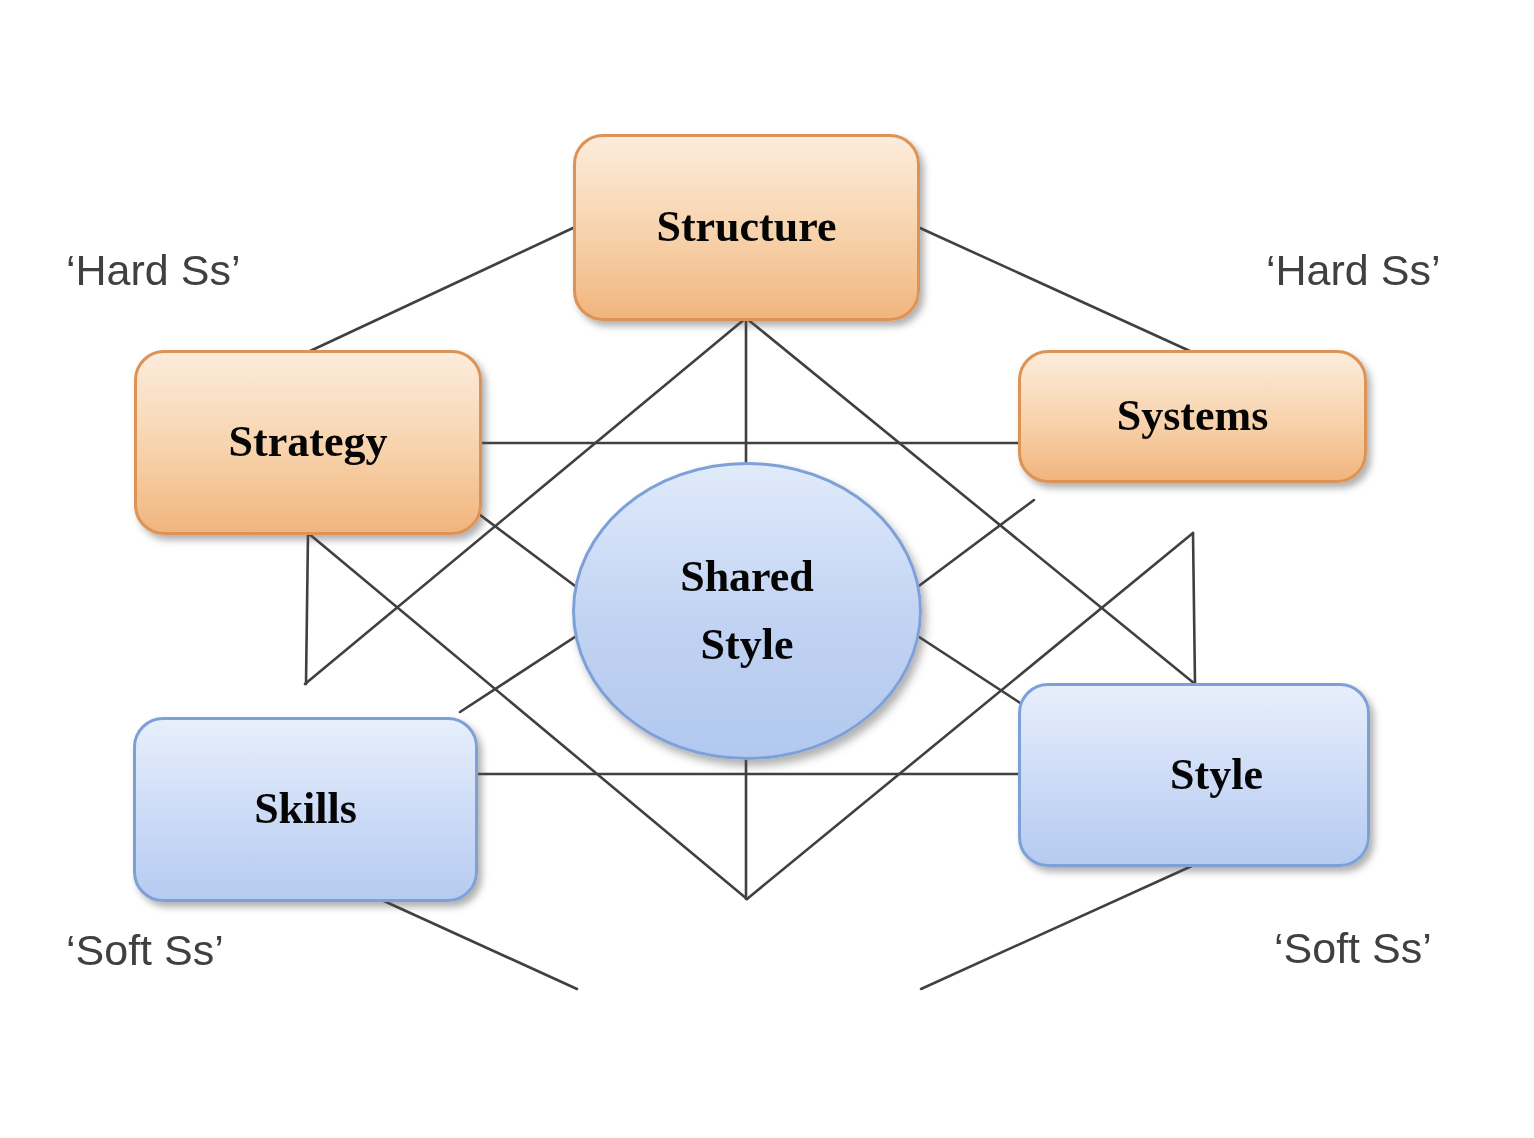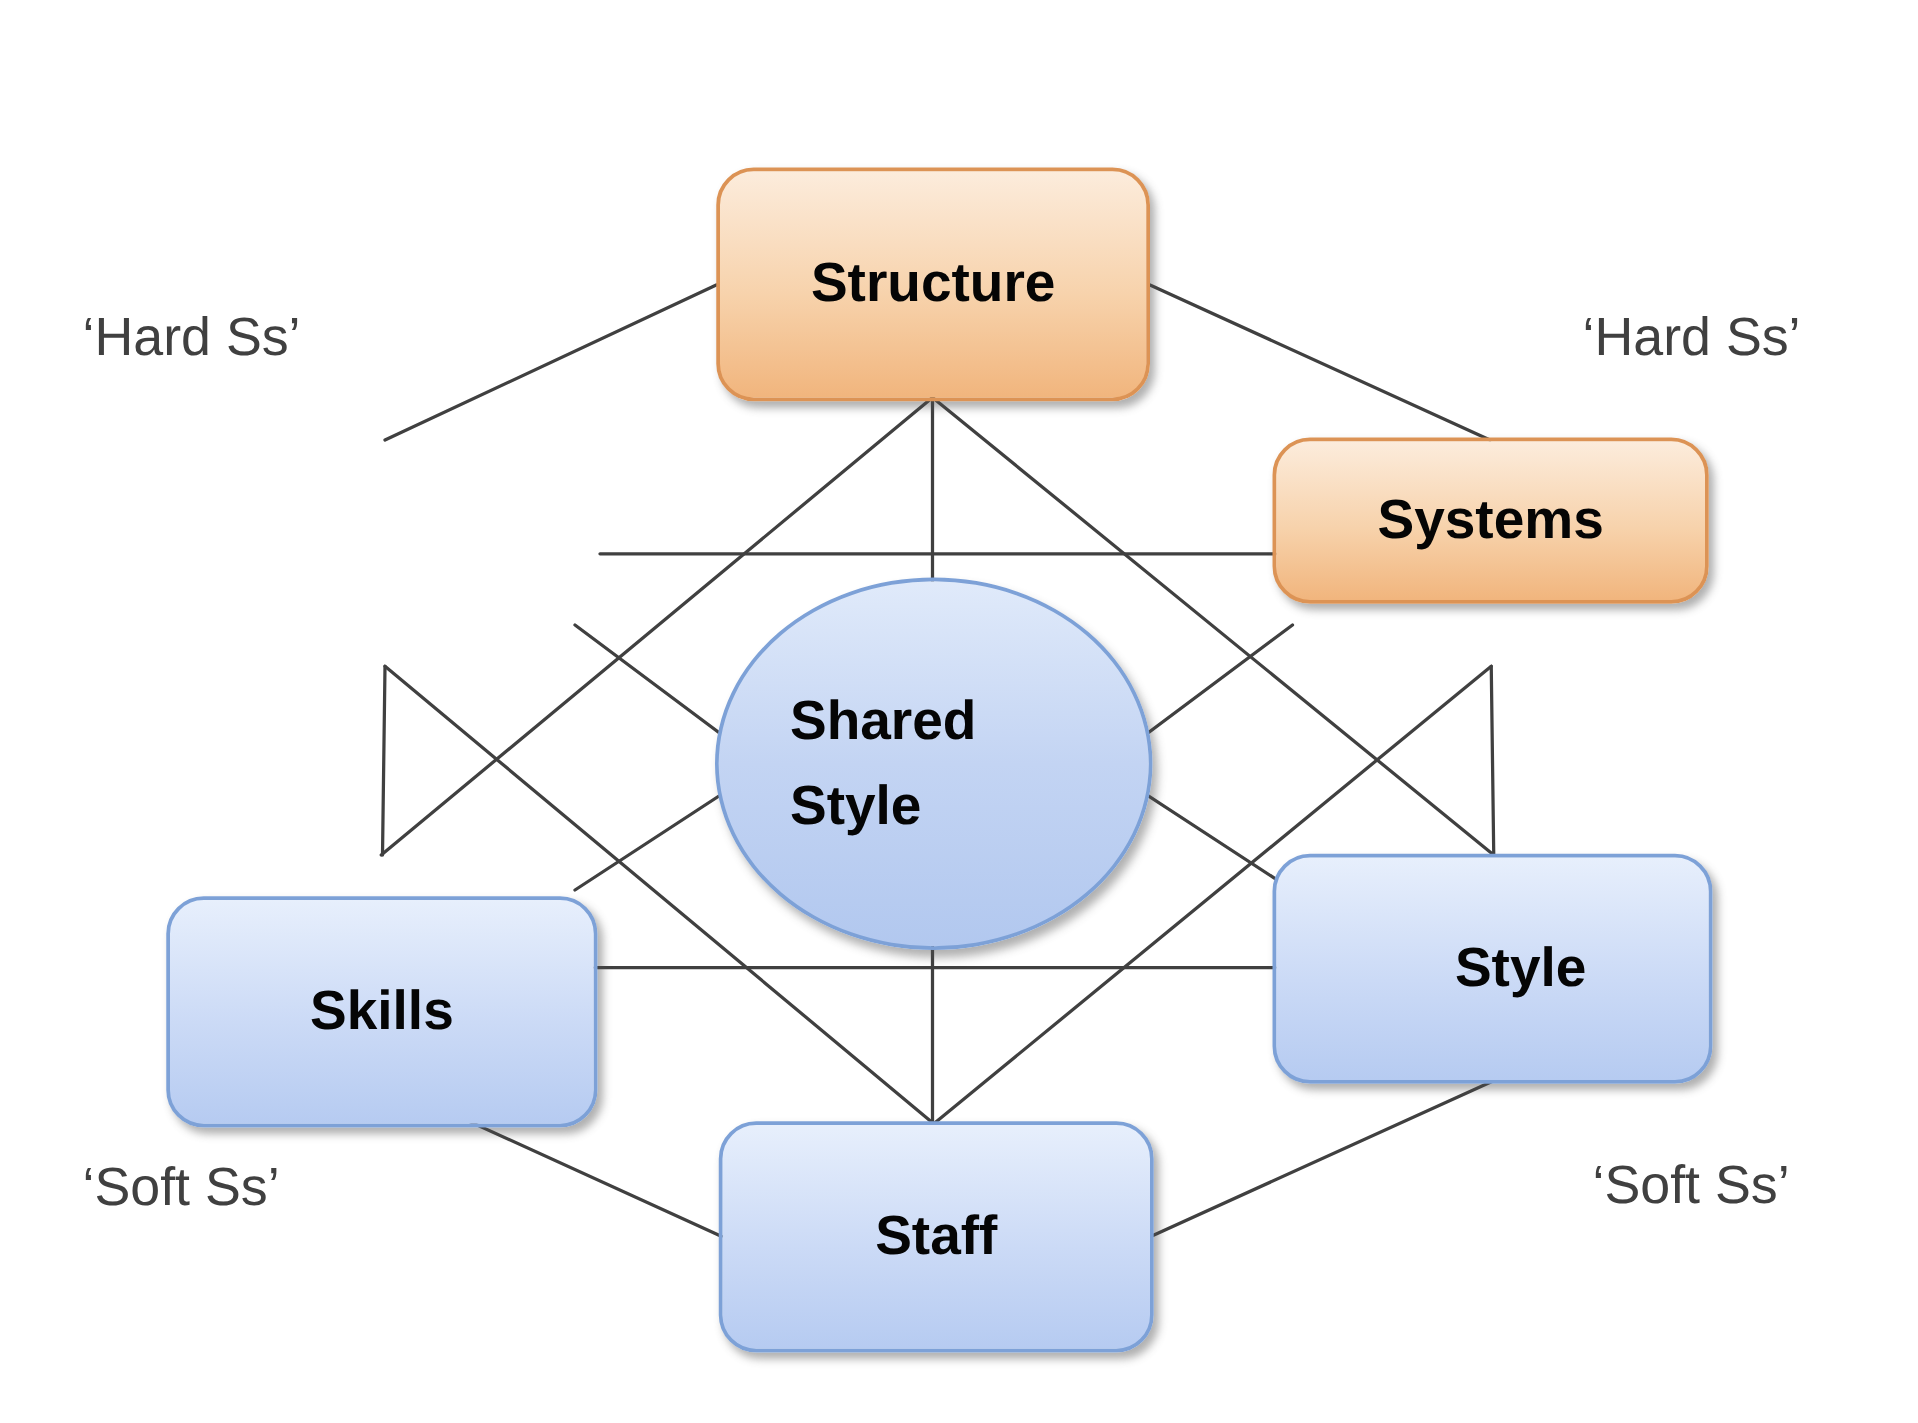--- a/index.html
+++ b/index.html
@@ -19,27 +19,28 @@
   .connectors line {
     stroke: #404040;
     stroke-width: 2.6;
     stroke-linecap: round;
   }
   .node {
     position: absolute;
     display: flex;
     align-items: center;
     justify-content: center;
-    text-align: left;
+    text-align: center;
     border-radius: 30px;
     font-weight: bold;
     font-size: 44px;
     color: #050505;
     box-shadow: 4px 5px 7px rgba(80, 80, 80, 0.45);
     box-sizing: border-box;
+    font-family: Liberation Serif, serif;
   }
   .node.hard {
     background: linear-gradient(180deg, #fcecdc 0%, #f7d2ab 55%, #f1b57d 100%);
     border: 3px solid #dc9355;
   }
   .node.soft {
     background: linear-gradient(180deg, #e7effc 0%, #cbdaf6 55%, #b6cbf1 100%);
     border: 3px solid #7da1d7;
   }
   .node.center-ellipse {
@@ -85,40 +86,40 @@
     <line x1="460" y1="500" x2="630" y2="627"></line>
     <line x1="1034" y1="500" x2="864" y2="627"></line>
     <line x1="460" y1="712" x2="630" y2="601"></line>
     <line x1="1034" y1="712" x2="864" y2="601"></line>
   </svg>
 
   <div class="node hard" style="left:573px; top:134px; width:347px; height:187px;">
     <span class="label">Structure</span>
   </div>
 
+  <div class="node hard" style="left:134px; top:350px; width:348px; height:185px;">
+    <span class="label">Strategy</span>
+  </div>
 
   <div class="node hard" style="left:1018px; top:350px; width:349px; height:133px;">
     <span class="label">Systems</span>
   </div>
 
   <div class="node center-ellipse" style="left:572px; top:462px; width:350px; height:298px;">
     <span class="label">Shared Style</span>
   </div>
 
   <div class="node soft" style="left:133px; top:717px; width:345px; height:185px;">
     <span class="label">Skills</span>
   </div>
 
   <div class="node soft" style="left:1018px; top:683px; width:352px; height:184px;padding-left:45px;">
     <span class="label">Style</span>
   </div>
 
-  <div class="node soft" style="left:575px; top:897px; width:348px; height:185px;">
-    <span class="label">Staff</span>
-  </div>
 
   <div class="corner-label" style="left:66px; top:246px;">‘Hard Ss’</div>
 
   <div class="corner-label" style="left:1266px; top:246px;">‘Hard Ss’</div>
 
   <div class="corner-label" style="left:66px; top:926px;">‘Soft Ss’</div>
 
   <div class="corner-label" style="left:1274px; top:924px;">‘Soft Ss’</div>
 
 </div>

